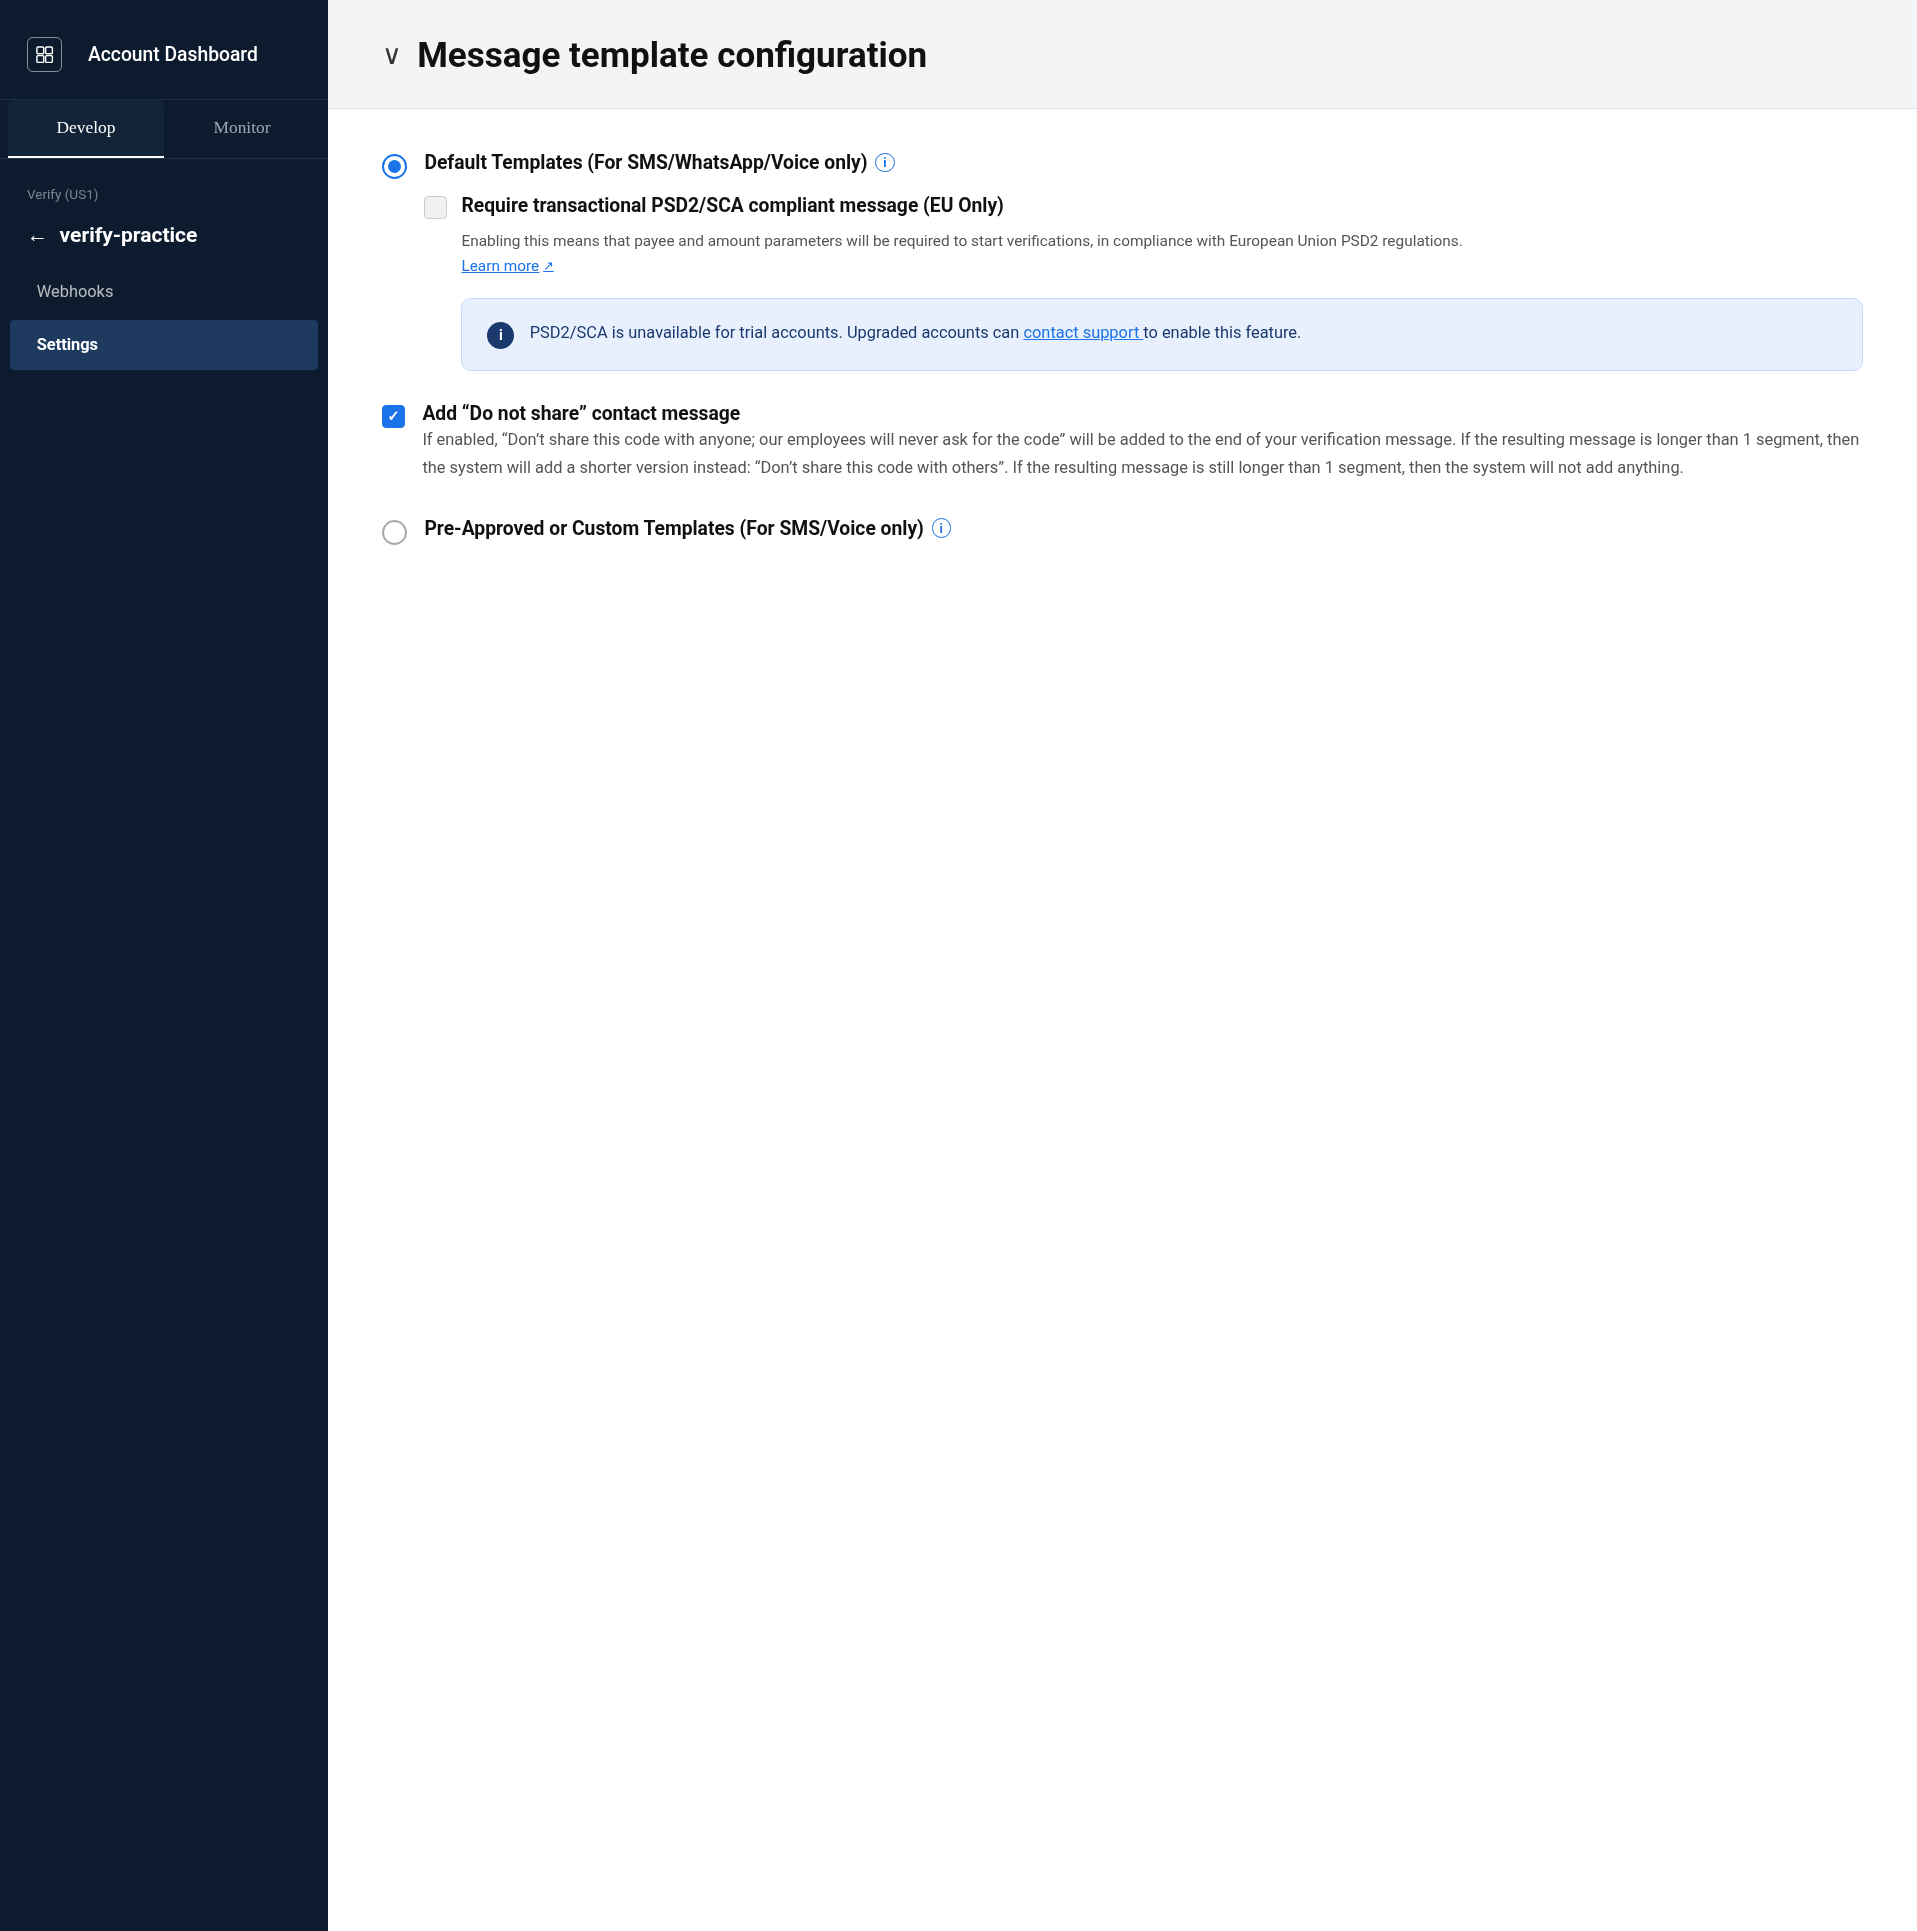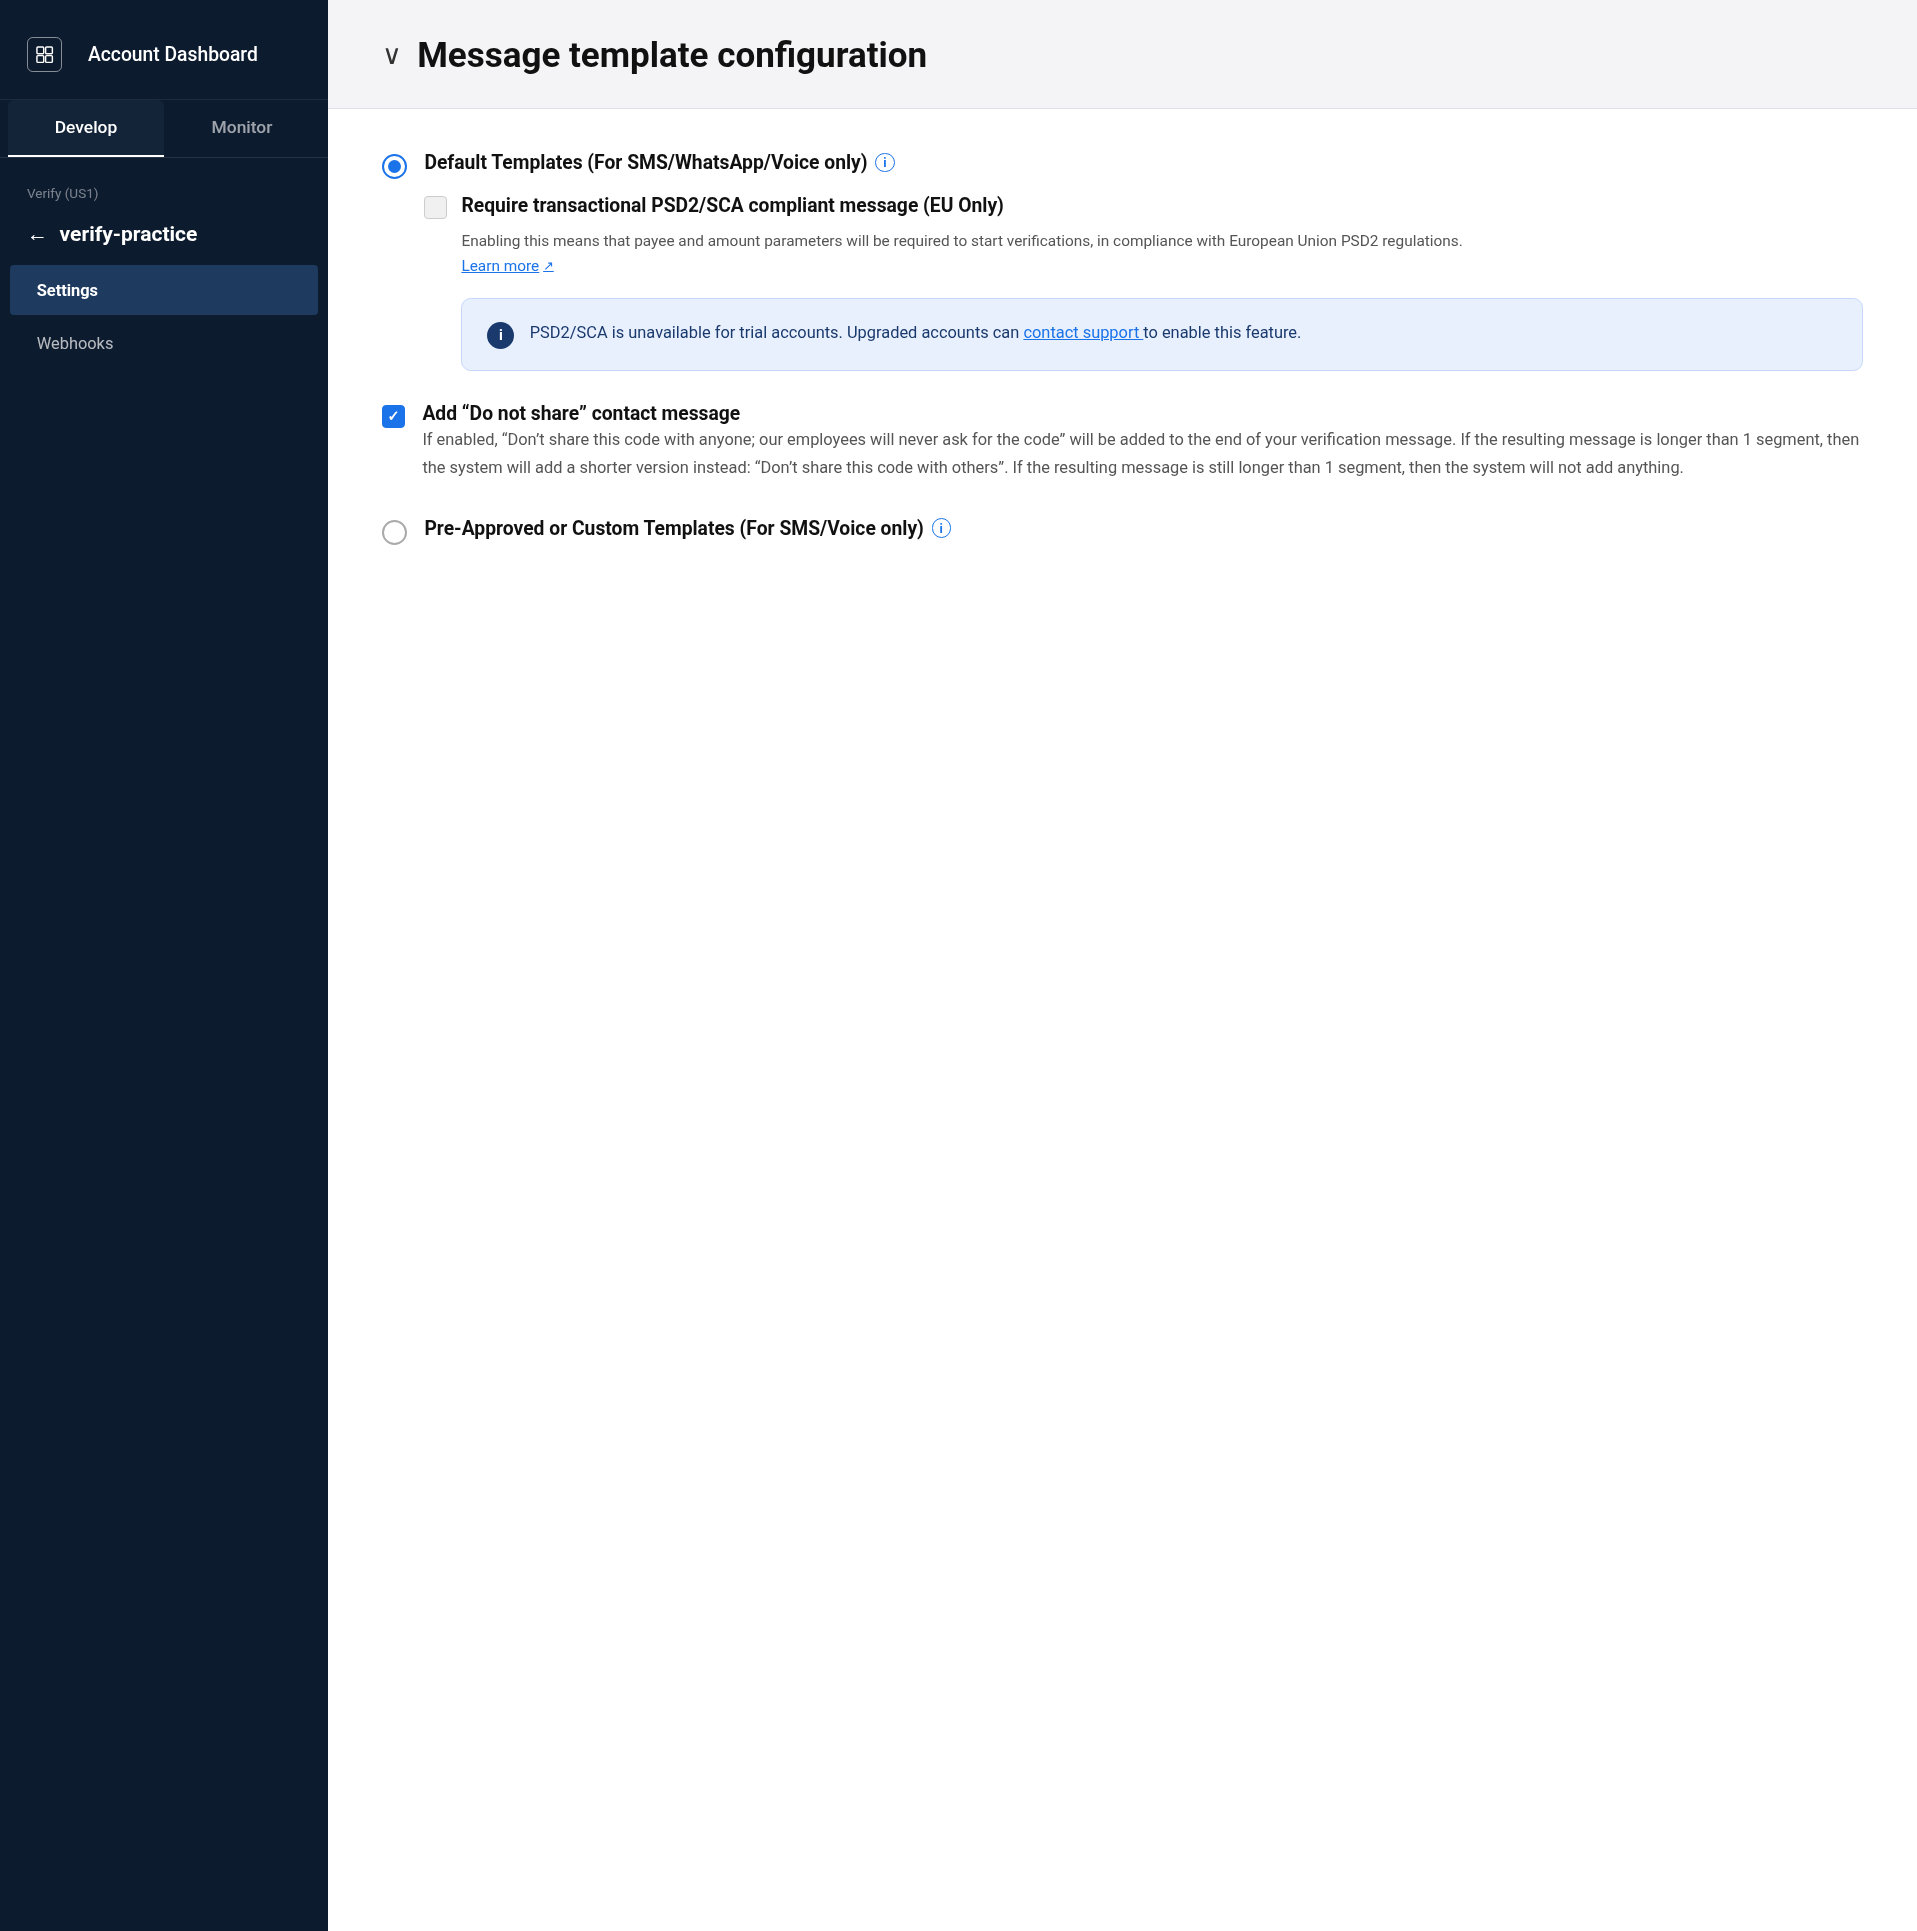--- a/index.html
+++ b/index.html
@@ -41,20 +41,21 @@
     }
     .sidebar-header-title {
       font-size: 19.3px;
       font-weight: 500;
       color: #fff;
     }
     .sidebar-tabs {
       display: flex;
       padding: 0 8px;
       border-bottom: 1px solid rgba(255,255,255,0.1);
+      font-family: Liberation Serif, serif;
     }
     .sidebar-tab {
       flex: 1;
       padding: 17.4px 0;
       text-align: center;
       font-size: 17.4px;
       font-weight: 500;
       color: rgba(255,255,255,0.6);
       cursor: pointer;
       border-bottom: 2.9px solid transparent;
@@ -345,22 +346,22 @@
     <div class="sidebar-tab">Monitor</div>
   </div>
 
   <div class="sidebar-section-label">Verify (US1)</div>
 
   <div class="sidebar-back">
     <span class="sidebar-back-arrow">←</span>
     <span>verify-practice</span>
   </div>
 
+  <div class="sidebar-nav-item">Webhooks</div>
   <div class="sidebar-nav-item active">Settings</div>
-  <div class="sidebar-nav-item">Webhooks</div>
 
 </nav>
 
 <main class="main-content">
 
   <div class="section-header">
     <span class="chevron-icon">∨</span>
     <h1 class="section-title">Message template configuration</h1>
   </div>
 

